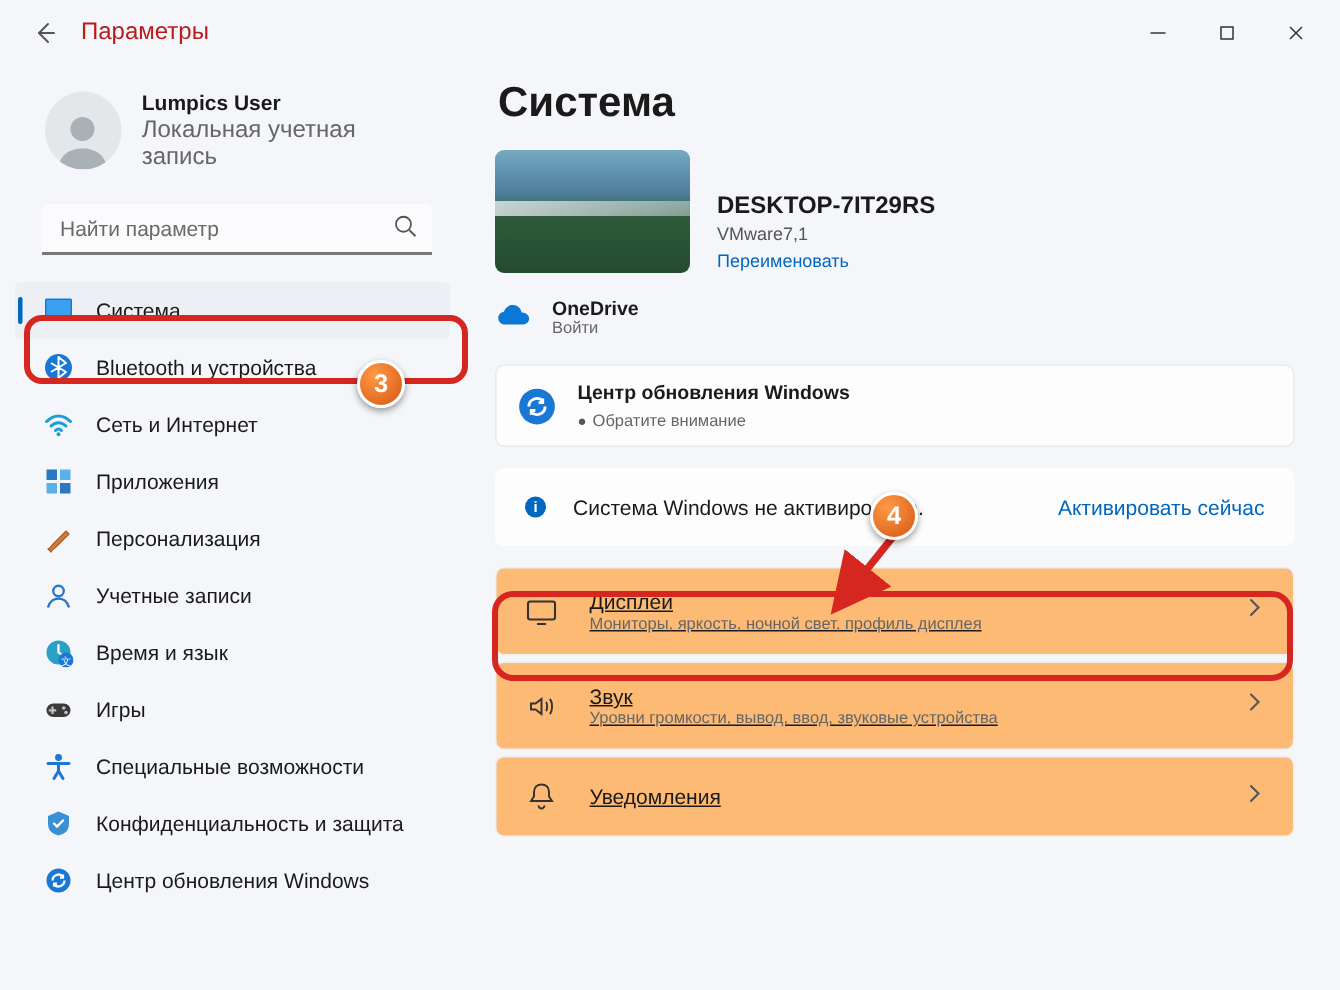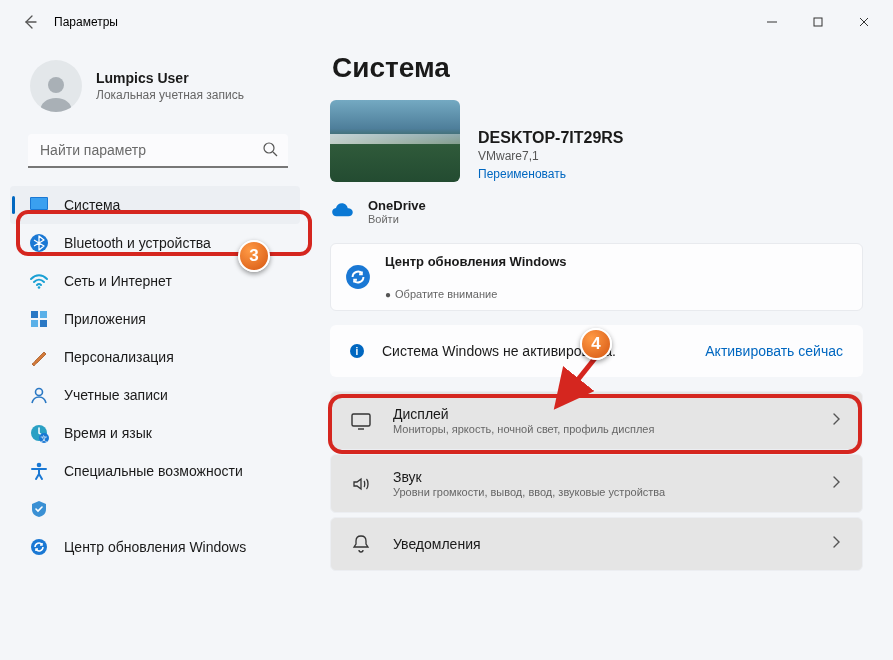--- a/index.html
+++ b/index.html
@@ -21,22 +21,22 @@
     align-items: center;
     padding: 0 6px 0 16px;
   }
   .back-btn {
     width: 28px; height: 28px;
     display: flex; align-items: center; justify-content: center;
     color: #555;
     font-size: 16px;
   }
   .title-label {
-    font-size: 12px;
-    color: #000000;
+    font-size: 16px;
+    color: #b91c1c;
     margin-left: 10px;
   }
   .title-spacer { flex: 1; }
   .winbtn {
     width: 46px; height: 30px;
     display: flex; align-items: center; justify-content: center;
     color: #333;
   }
 
   .content {
@@ -59,21 +59,21 @@
   .avatar {
     width: 52px; height: 52px;
     border-radius: 50%;
     background: #e3e7ea;
     display: flex; align-items: flex-end; justify-content: center;
     overflow: hidden;
   }
   .avatar svg { width: 40px; height: 40px; fill: #a9b0b6; }
   .profile-text { margin-left: 14px; }
   .profile-name { font-size: 14px; font-weight: 600; }
-  .profile-sub { font-size: 12px; color: #666; margin-top: 2px; }
+  .profile-sub { font-size: 16px; color: #666; margin-top: 2px; }
 
   .search-wrap {
     margin: 4px 12px 12px 18px;
     position: relative;
   }
   .search-input {
     width: 100%;
     height: 34px;
     border: none;
     border-bottom: 2px solid #777;
@@ -211,21 +211,21 @@
     border-radius: 6px;
     margin-bottom: 14px;
   }
   .update-icon {
     width: 26px; height: 26px;
     display: flex; align-items: center; justify-content: center;
     margin-right: 14px;
     flex-shrink: 0;
   }
   .update-text .promo-title { font-size: 13px; }
-  .update-text .promo-sub { margin-top: 19px; }
+  .update-text .promo-sub { margin-top: 6px; }
   .update-bullet { color: #555; margin-right: 4px; font-size: 10px;}
 
   .activation-card {
     display: flex;
     align-items: center;
     padding: 18px 20px;
     background: #fdfdfe;
     border-radius: 6px;
     margin-bottom: 14px;
     position: relative;
@@ -250,24 +250,25 @@
     margin-right: 18px;
   }
   .act-text { font-size: 14px; flex: 1; }
   .act-link { color: #0067c0; font-size: 14px; }
 
   .settings-list {}
   .setting {
     display: flex;
     align-items: center;
     padding: 14px 18px;
-    background: #e5e5e5;
+    background: #fdba74;
     border: 1px solid #eceef2;
     border-radius: 6px;
     margin-bottom: 4px;
+    text-decoration: underline;
   }
   .s-icon {
     width: 24px; height: 24px;
     display: flex; align-items: center; justify-content: center;
     margin-right: 20px;
     color: #333;
     flex-shrink: 0;
   }
   .s-text { flex: 1; }
   .s-title { font-size: 14px; }
@@ -397,33 +398,45 @@
               <path d="M10 5v5l3 2" stroke="#fff" stroke-width="1.5" fill="none" stroke-linecap="round"></path>
               <circle cx="15" cy="15" r="5" fill="#1a78d4"></circle>
               <text x="15" y="18" text-anchor="middle" fill="#fff" font-size="7">文</text>
             </svg>
         </span>
         <span class="nav-label">Время и язык</span>
       </div>
       <div class="nav-item">
         <span class="nav-icon">
           <svg class="svg20" viewBox="0 0 20 20">
+              <rect x="2" y="6" width="16" height="9" rx="4.5" fill="#3a3a3a"></rect>
+              <circle cx="13.5" cy="9" r="1.2" fill="#c0c0c0"></circle>
+              <circle cx="15" cy="12" r="1.2" fill="#c0c0c0"></circle>
+              <path d="M6 8v5M3.5 10.5h5" stroke="#c0c0c0" stroke-width="1.5"></path>
+            </svg>
+        </span>
+        <span class="nav-label">Игры</span>
+      </div>
+      <div class="nav-item">
+        <span class="nav-icon">
+          <svg class="svg20" viewBox="0 0 20 20">
               <circle cx="10" cy="4" r="2.3" fill="#1a78d4"></circle>
               <path d="M3 8h14M10 8v5l-3 5M10 13l3 5" stroke="#1a78d4" stroke-width="2" stroke-linecap="round" fill="none"></path>
             </svg>
         </span>
         <span class="nav-label">Специальные возможности</span>
       </div>
       <div class="nav-item">
         <span class="nav-icon">
           <svg class="svg20" viewBox="0 0 20 20">
               <path d="M10 2l7 3v5c0 5-3 7-7 8-4-1-7-3-7-8V5z" fill="#3a90d4"></path>
               <path d="M7 10l2 2 4-4" stroke="#fff" stroke-width="1.6" fill="none" stroke-linecap="round"></path>
             </svg>
         </span>
+        <span class="nav-label">Конфиденциальность и защита</span>
       </div>
       <div class="nav-item">
         <span class="nav-icon">
           <svg class="svg20" viewBox="0 0 20 20">
               <circle cx="10" cy="10" r="8" fill="#1a78d4"></circle>
               <path d="M6 10a4 4 0 017-2.6M14 10a4 4 0 01-7 2.6" fill="none" stroke="#fff" stroke-width="1.5"></path>
               <path d="M13 6v2h-2M7 14v-2h2" fill="none" stroke="#fff" stroke-width="1.5"></path>
             </svg>
         </span>
         <span class="nav-label">Центр обновления Windows</span>

